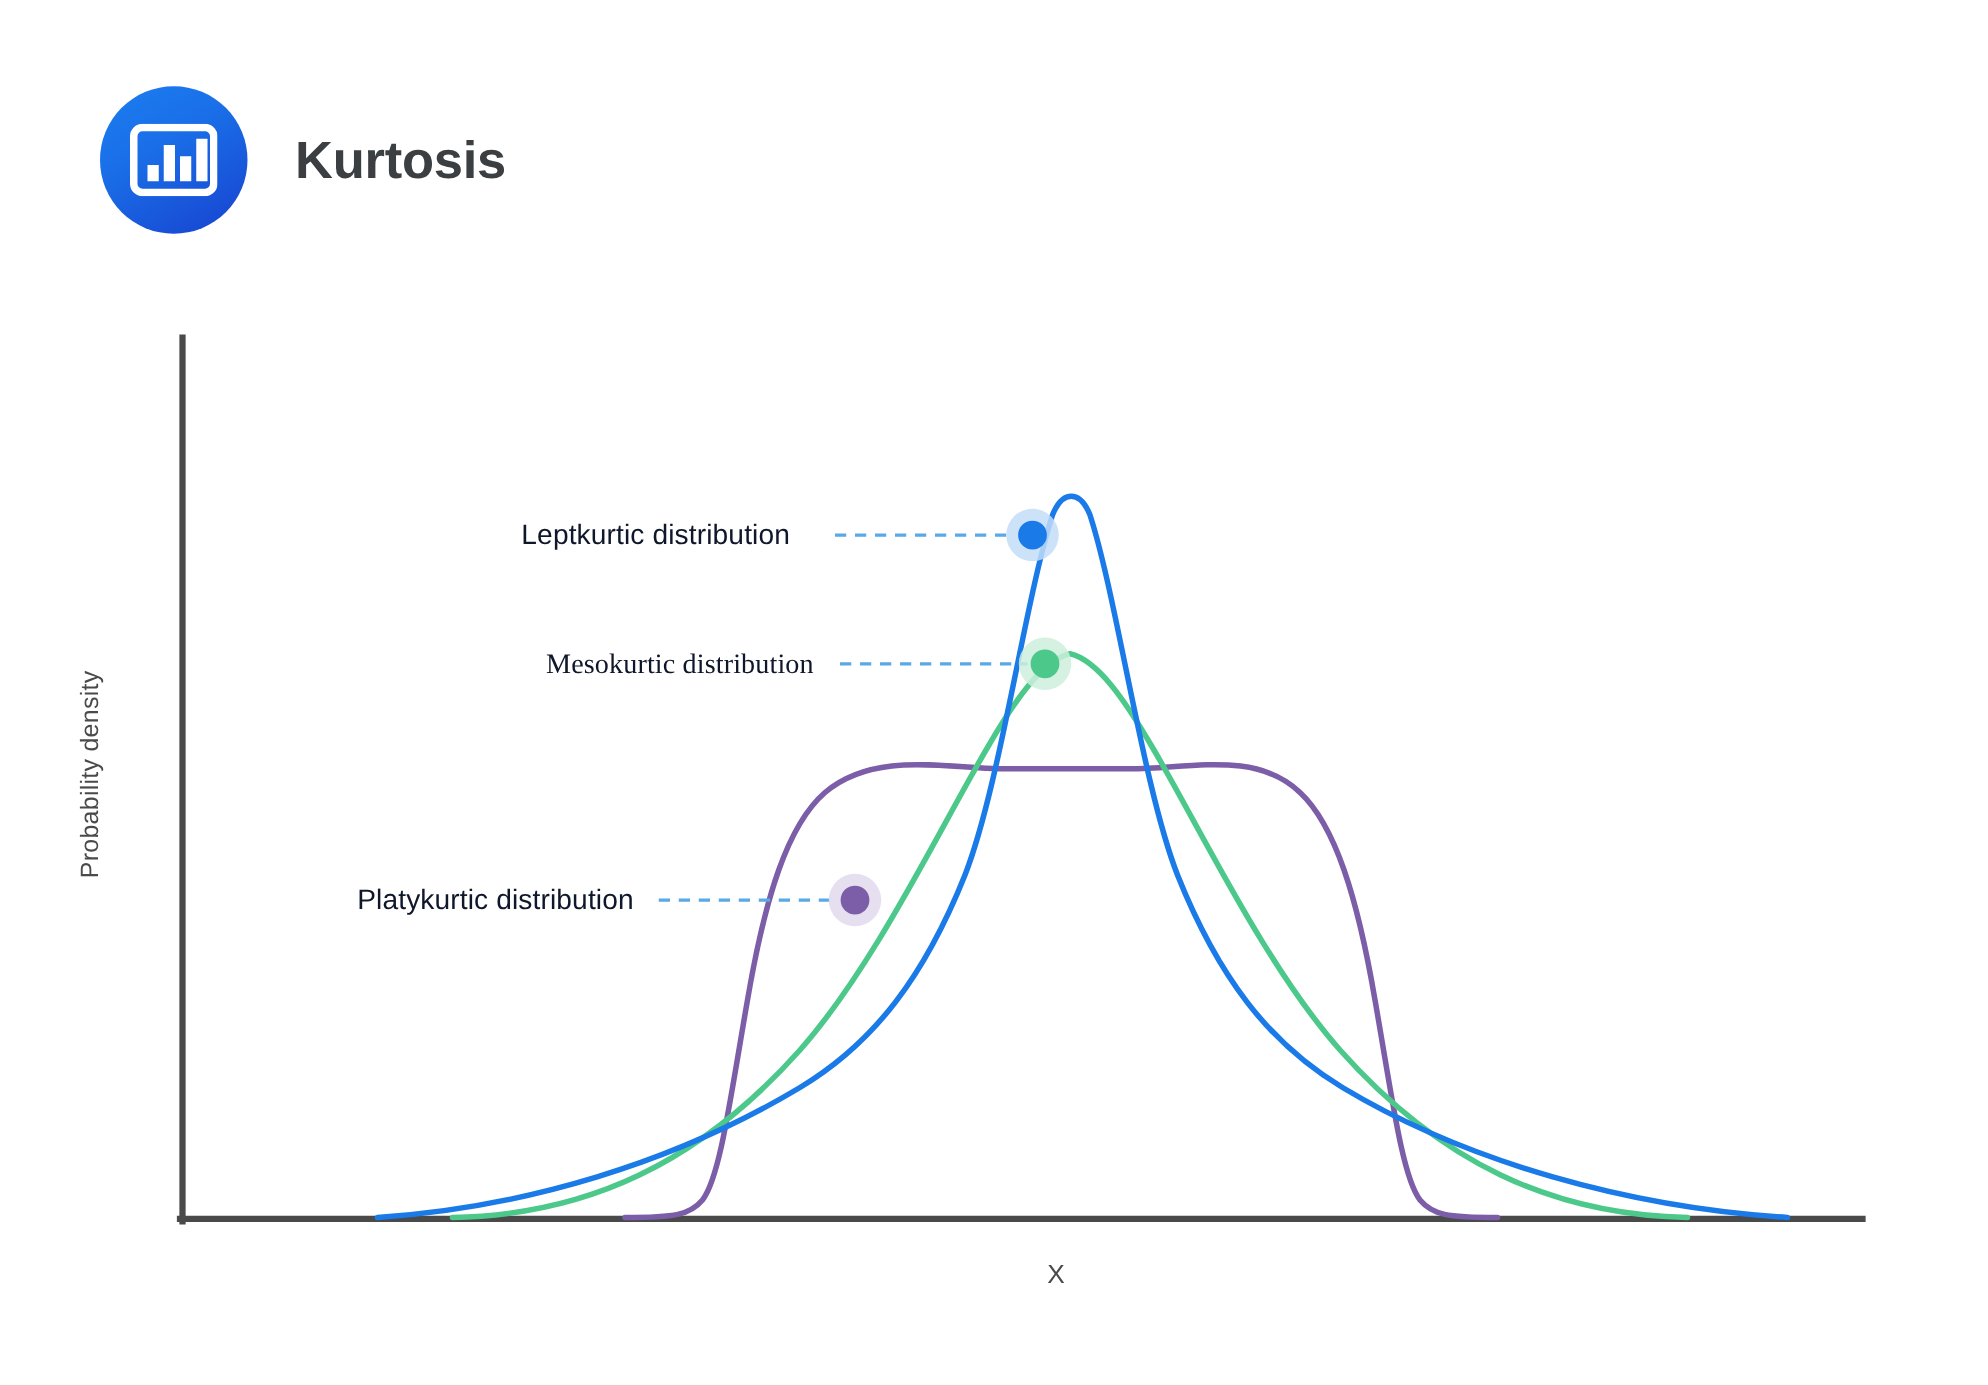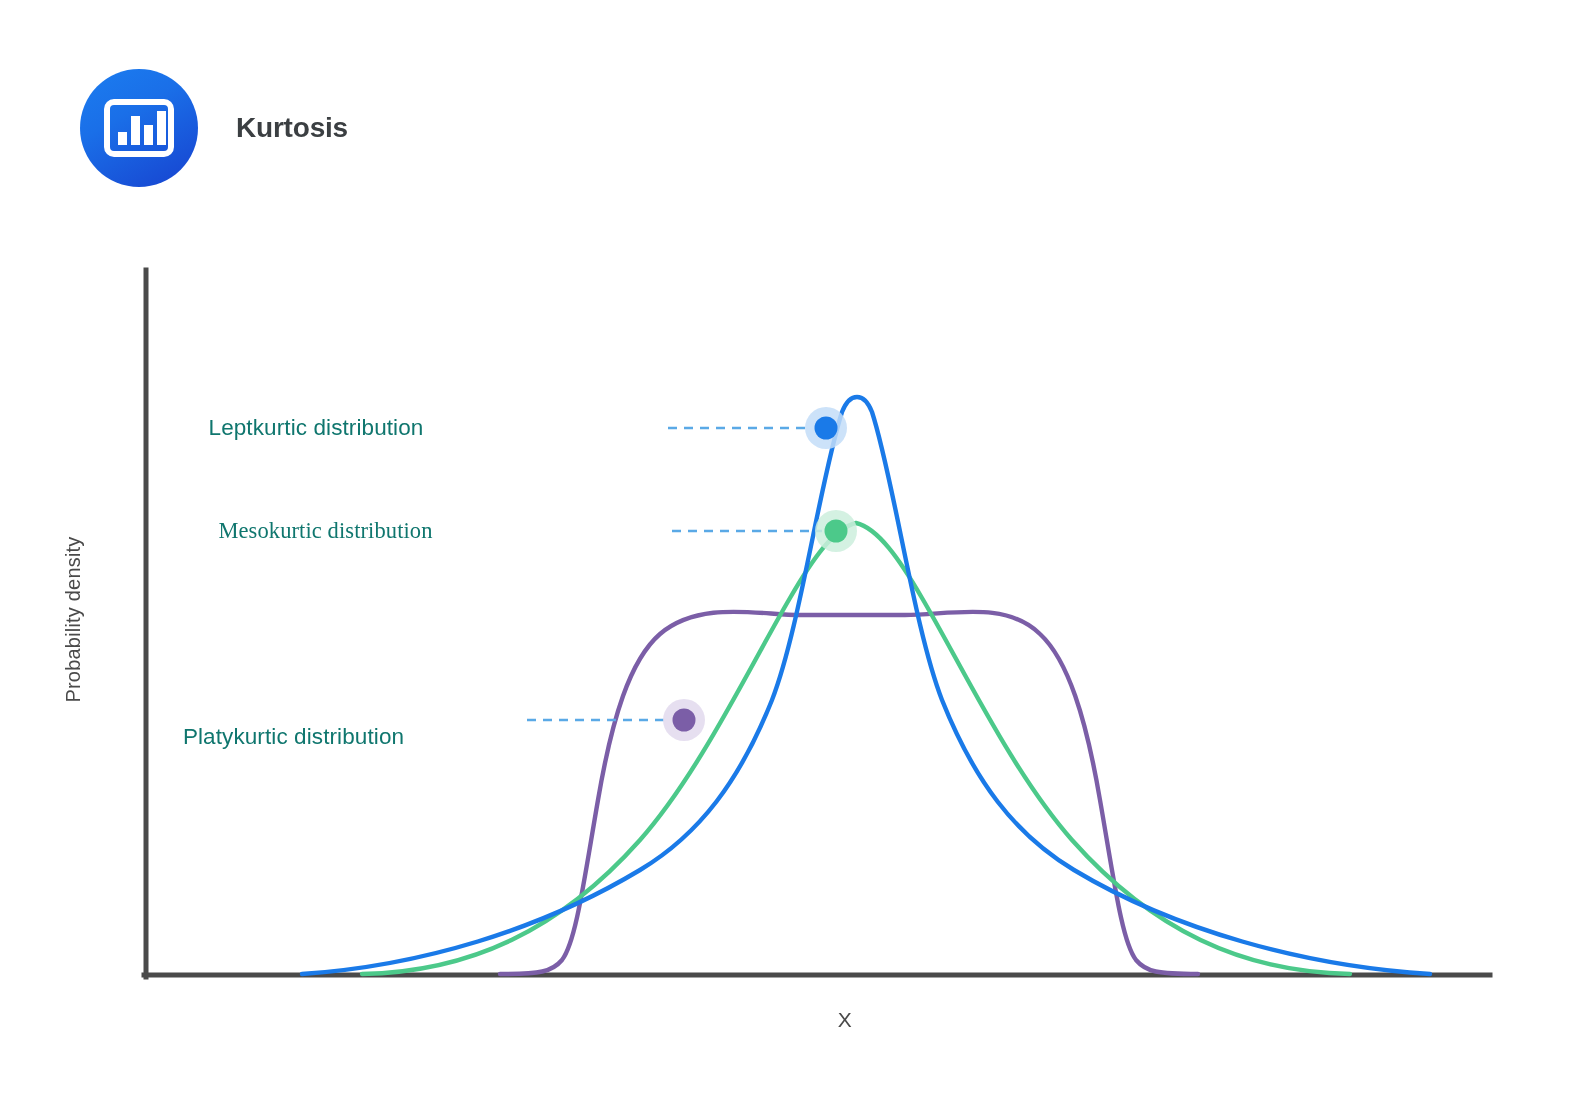--- a/index.html
+++ b/index.html
@@ -36,21 +36,21 @@
     height: 118px;
     border-radius: 50%;
     background: linear-gradient(150deg, #1b7df0 0%, #1a6fe8 38%, #1742cf 100%);
     flex: 0 0 auto;
     display: flex;
     align-items: center;
     justify-content: center;
   }
   #brand-icon svg { display: block; }
   #page-title {
-    font-size: 28px;
+    font-size: 42px;
     font-weight: bold;
     color: #3b3f42;
     letter-spacing: -0.2px;
     white-space: nowrap;
   }
 
   
   #chart-wrap {
     position: absolute;
     left: 0;
@@ -86,29 +86,29 @@
     text-align: center;
     font-size: 21px;
     color: #4a4a4a;
     letter-spacing: 0.3px;
   }
 
   
   .curve-label {
     position: absolute;
     font-size: 22.5px;
-    color: #0f766e;
+    color: #0f172a;
     letter-spacing: 0.1px;
     white-space: nowrap;
-    text-align: center;
+    text-align: right;
     transform: translateY(-50%);
   }
   #label-lepto    { left: 0px; top: 428px; width: 632px; }
   #label-meso     { left: 0px; top: 531px; width: 651px; font-family: Liberation Serif, serif; }
-  #label-platy    { left: 0px; top: 737px; width: 507px; margin-left: 40px; }
+  #label-platy    { left: 0px; top: 720px; width: 507px; }
 </style>
 </head>
 <body>
 
 <div id="page">
 
   <div id="header">
     <div id="brand-icon">
       <svg width="70" height="58" viewBox="0 0 70 58" aria-hidden="true">
         <rect x="3" y="3" width="64" height="52" rx="7" ry="7" fill="none" stroke="#ffffff" stroke-width="6"></rect>

